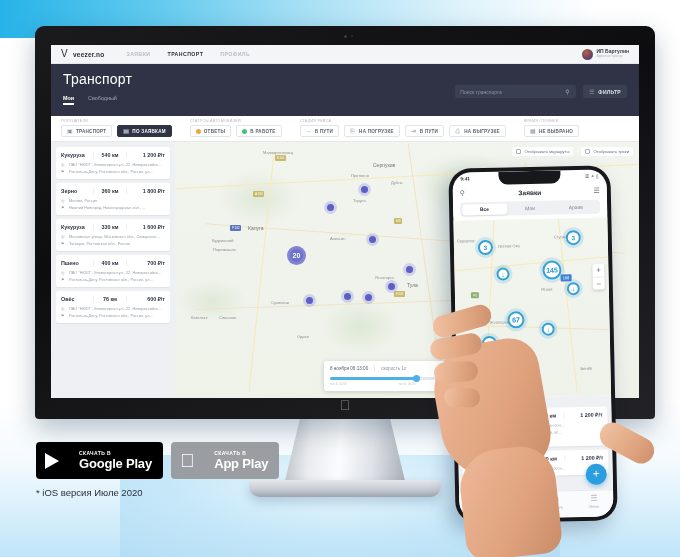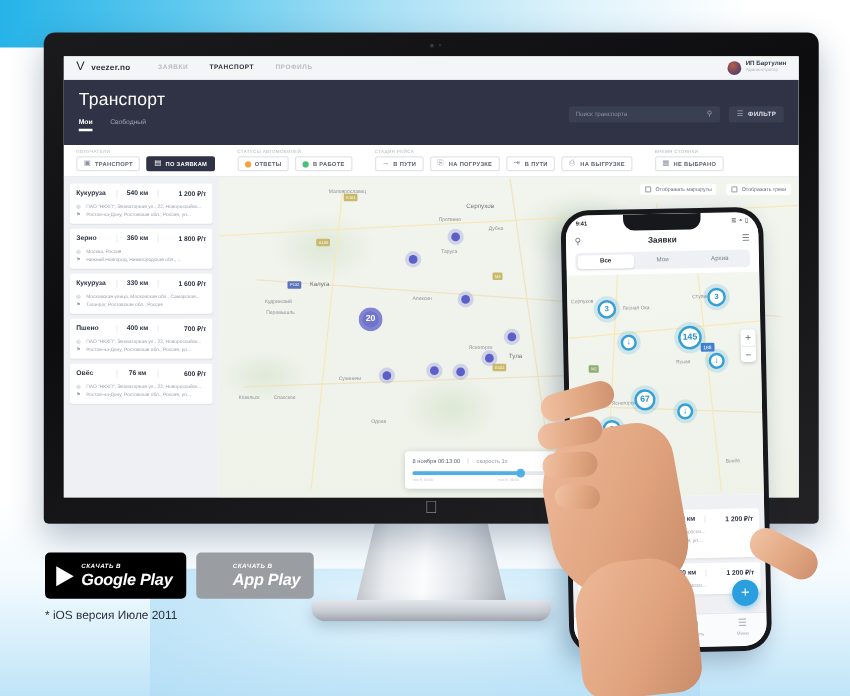--- a/index.html
+++ b/index.html
@@ -250,21 +250,21 @@
   }
   .stand-base { position: absolute; left: 249px; top: 480px; width: 192px; height: 17px;
     background: linear-gradient(180deg, #e3e7ec 0%, #c7ccd3 55%, #9ea4ac 100%);
     border-radius: 4px 4px 11px 11px;
     box-shadow: 0 5px 11px rgba(30,70,110,.22);
   }
 
   
   .badges { position: absolute; left: 36px; top: 442px; display: flex; gap: 8px; z-index: 6; }
   .badge { height: 37px; border-radius: 4px; display: flex; align-items: center;
-    gap: 6px; padding: 0 11px 0 9px; cursor: pointer; font-style: italic; }
+    gap: 20px; padding: 0 11px 0 9px; cursor: pointer; }
   .badge.gp { background: #000000; }
   .badge.as { background: #9a9da1; }
   .bg-ico { font-size: 19px; line-height: 19px; color: #fff; }
   .b-txt { line-height: 1; }
   .b-sm { font-size: 5px; color: #ffffff; letter-spacing: .4px; font-weight: 700; }
   .b-lg { font-size: 13px; color: #ffffff; font-weight: 700; margin-top: 1px; letter-spacing: -.2px; }
   .note { position: absolute; left: 36px; top: 487px; font-size: 9.5px; color: #2b2e3b; z-index: 6; }
 
   .gp-tri { width: 0; height: 0; border-left: 14px solid #ffffff;
     border-top: 8px solid transparent; border-bottom: 8px solid transparent; }
@@ -682,13 +682,13 @@
     </span>
   </div>
   <div class="badge as">
     <span class="bg-ico"></span>
     <span class="b-txt">
       <span class="b-sm" style="display:block">СКАЧАТЬ В</span>
       <span class="b-lg" style="display:block">App Play</span>
     </span>
   </div>
 </div>
-<div class="note">* iOS версия Июле 2011</div>
+<div class="note">* iOS версия Июле 2020</div>
 
 </body></html>

